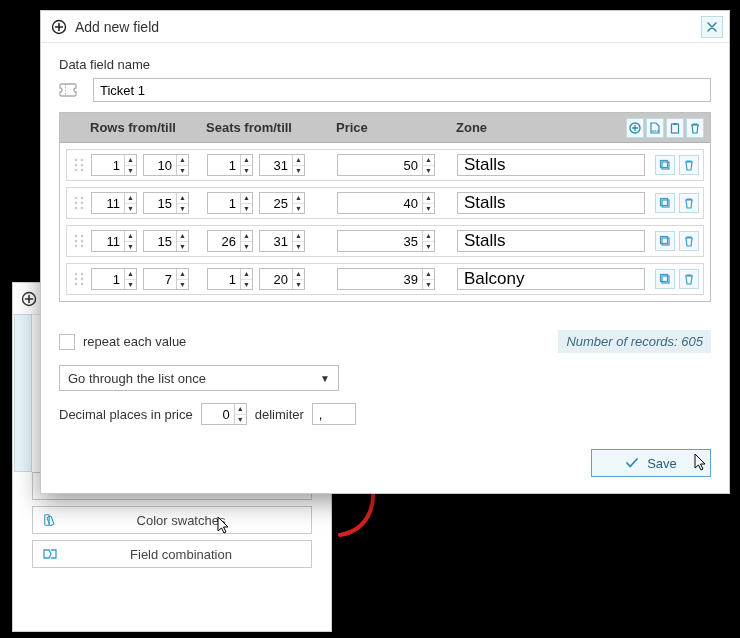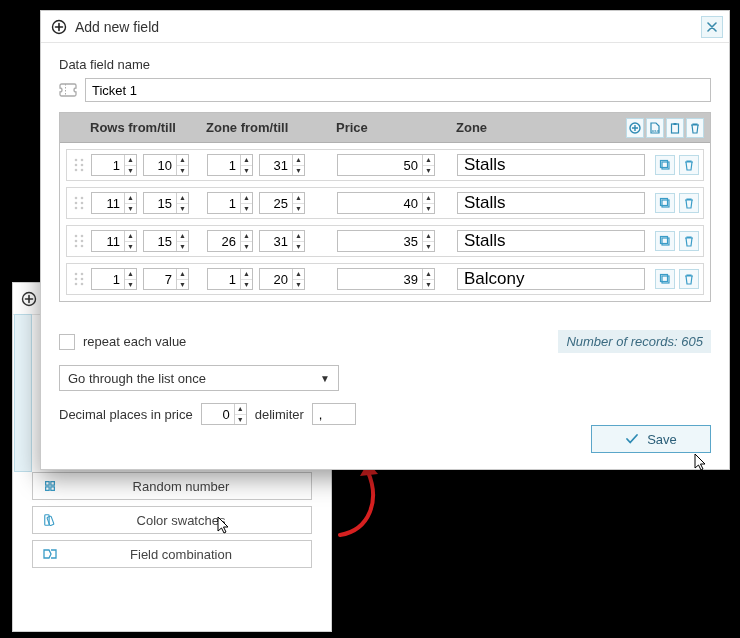--- a/index.html
+++ b/index.html
@@ -106,21 +106,21 @@
   .close-btn {
     width: 22px; height: 22px;
     display: flex; align-items: center; justify-content: center;
     border: 1px solid #bcdce8;
     background: #eef7fa;
     color: #3a8aab;
     cursor: pointer;
   }
   .dlg-body { padding: 14px 18px 16px 18px; }
   .field-name-label { font-size: 13px; margin-bottom: 6px; display: block; }
-  .name-row { display: flex; align-items: center; gap: 8px; margin-bottom: 10px; }
+  .name-row { display: flex; align-items: center; gap: 16px; margin-bottom: 10px; }
   .name-row .ticket-icon { color: #999; }
   .name-input {
     flex: 1; height: 24px;
     border: 1px solid #c0c0c0;
     padding: 0 6px;
     font-size: 13px;
   }
 
   .grid-box { border: 1px solid #c0c0c0; }
   .grid-header {
@@ -214,21 +214,21 @@
   .dec-row {
     display:flex; align-items:center; gap: 8px;
     margin-top: 12px;
   }
   .delim-input {
     width: 44px; height: 22px; border:1px solid #bfbfbf;
     padding: 0 6px; font-size: 13px;
   }
 
   .footer-row {
-    display:flex; justify-content:flex-end; 
+    display:flex; justify-content:flex-end; margin-top: 24px;
   }
   .save-btn {
     width: 120px; height: 28px;
     border: 1px solid #5aa6c9;
     background: #eef7fa;
     display:flex; align-items:center; justify-content:center;
     gap: 8px; color:#2a5e78; cursor:pointer;
   }
 
   .cursor {
@@ -307,21 +307,21 @@
             <path d="M6.5 1v12" stroke="#aaa" stroke-width="1" stroke-dasharray="1.5 1.5"></path>
           </svg>
       </span>
       <input class="name-input" value="Ticket 1" style="">
     </div>
 
     <div class="grid-box">
       <div class="grid-header">
         <div class="hdr-drag"></div>
         <div class="hdr-rows">Rows from/till</div>
-        <div class="hdr-seats">Zone from/till</div>
+        <div class="hdr-seats">Seats from/till</div>
         <div class="hdr-price">Price</div>
         <div class="hdr-zone">Zone</div>
         <div class="hdr-actions">
           <div class="ibtn">
               <svg width="12" height="12" viewBox="0 0 12 12">
                 <circle cx="6" cy="6" r="5" fill="none" stroke="currentColor" stroke-width="1.4"></circle>
                 <path d="M6 3v6M3 6h6" stroke="currentColor" stroke-width="1.4"></path>
               </svg>
             </div>
           <div class="ibtn">

